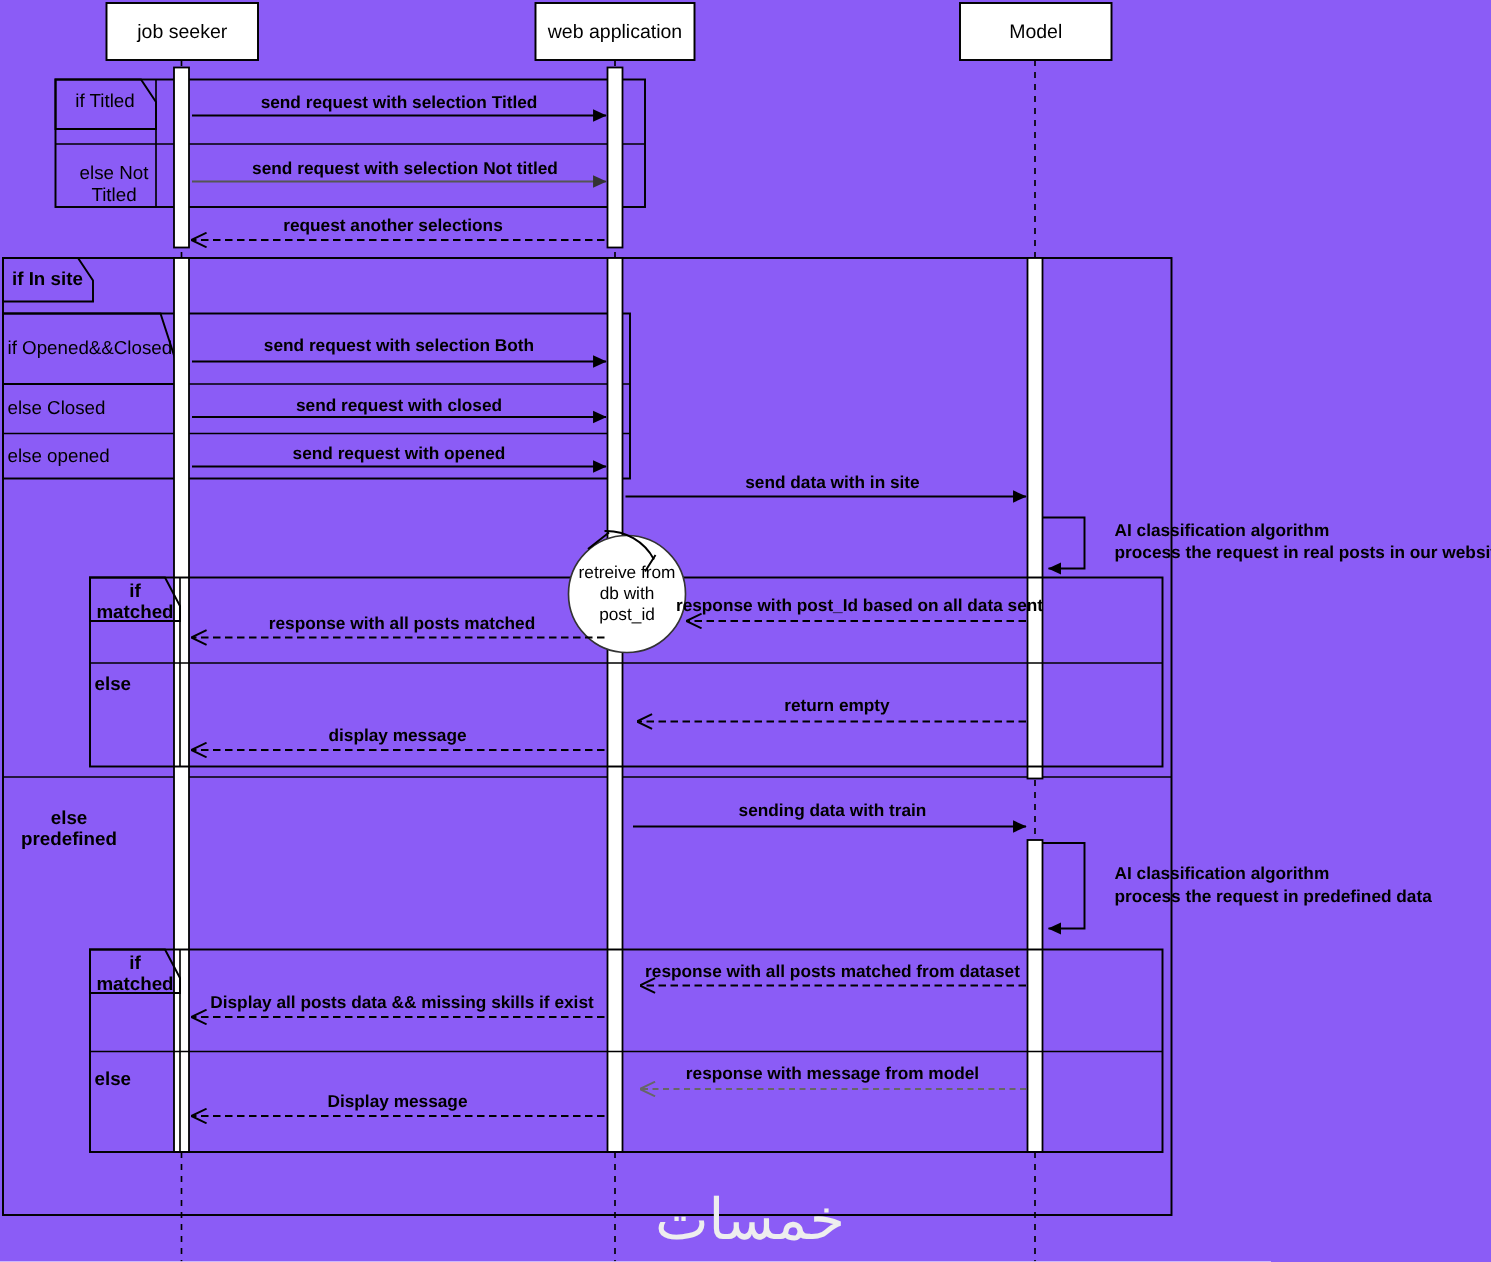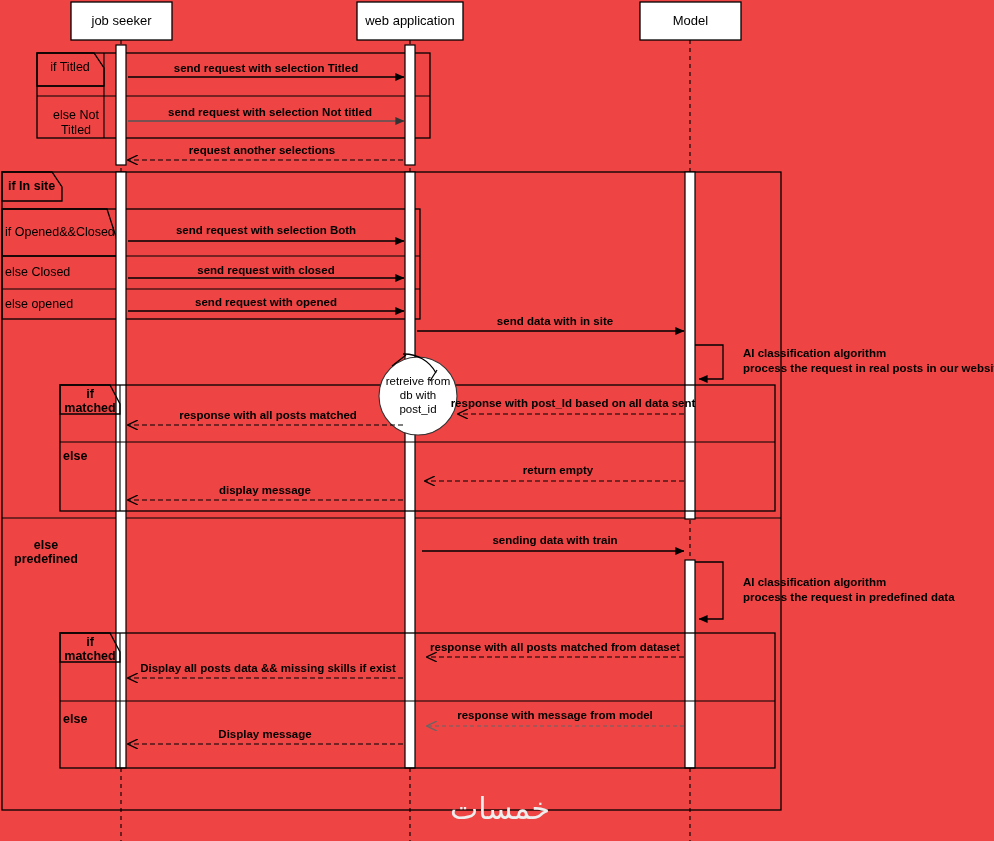--- a/index.html
+++ b/index.html
@@ -9,21 +9,21 @@
   }
   body {
     font-family: "Liberation Sans", sans-serif;
     -webkit-font-smoothing: antialiased;
   }
   #diagram-root {
     position: relative;
     width: 994px;
     height: 841px;
     overflow: hidden;
-    background: #ef4444;
+    background: #8b5cf6;
   }
   svg#seq-svg {
     position: absolute;
     left: 0;
     top: 0;
     width: 994px;
     height: 841px;
   }
   .lbl {
     font-family: "Liberation Sans", sans-serif;
@@ -123,21 +123,21 @@
     stroke-width: 1.3;
     fill: none;
   }
   .watermark {
     position: absolute;
     left: 430px;
     top: 791px;
     width: 140px;
     text-align: center;
     font-family: "DejaVu Sans", sans-serif;
-    font-size: 30px;
+    font-size: 38px;
     color: #eeeeee;
     letter-spacing: 1px;
     user-select: none;
     pointer-events: none;
   }
 </style>
 </head>
 <body>
 
 <div id="diagram-root">

